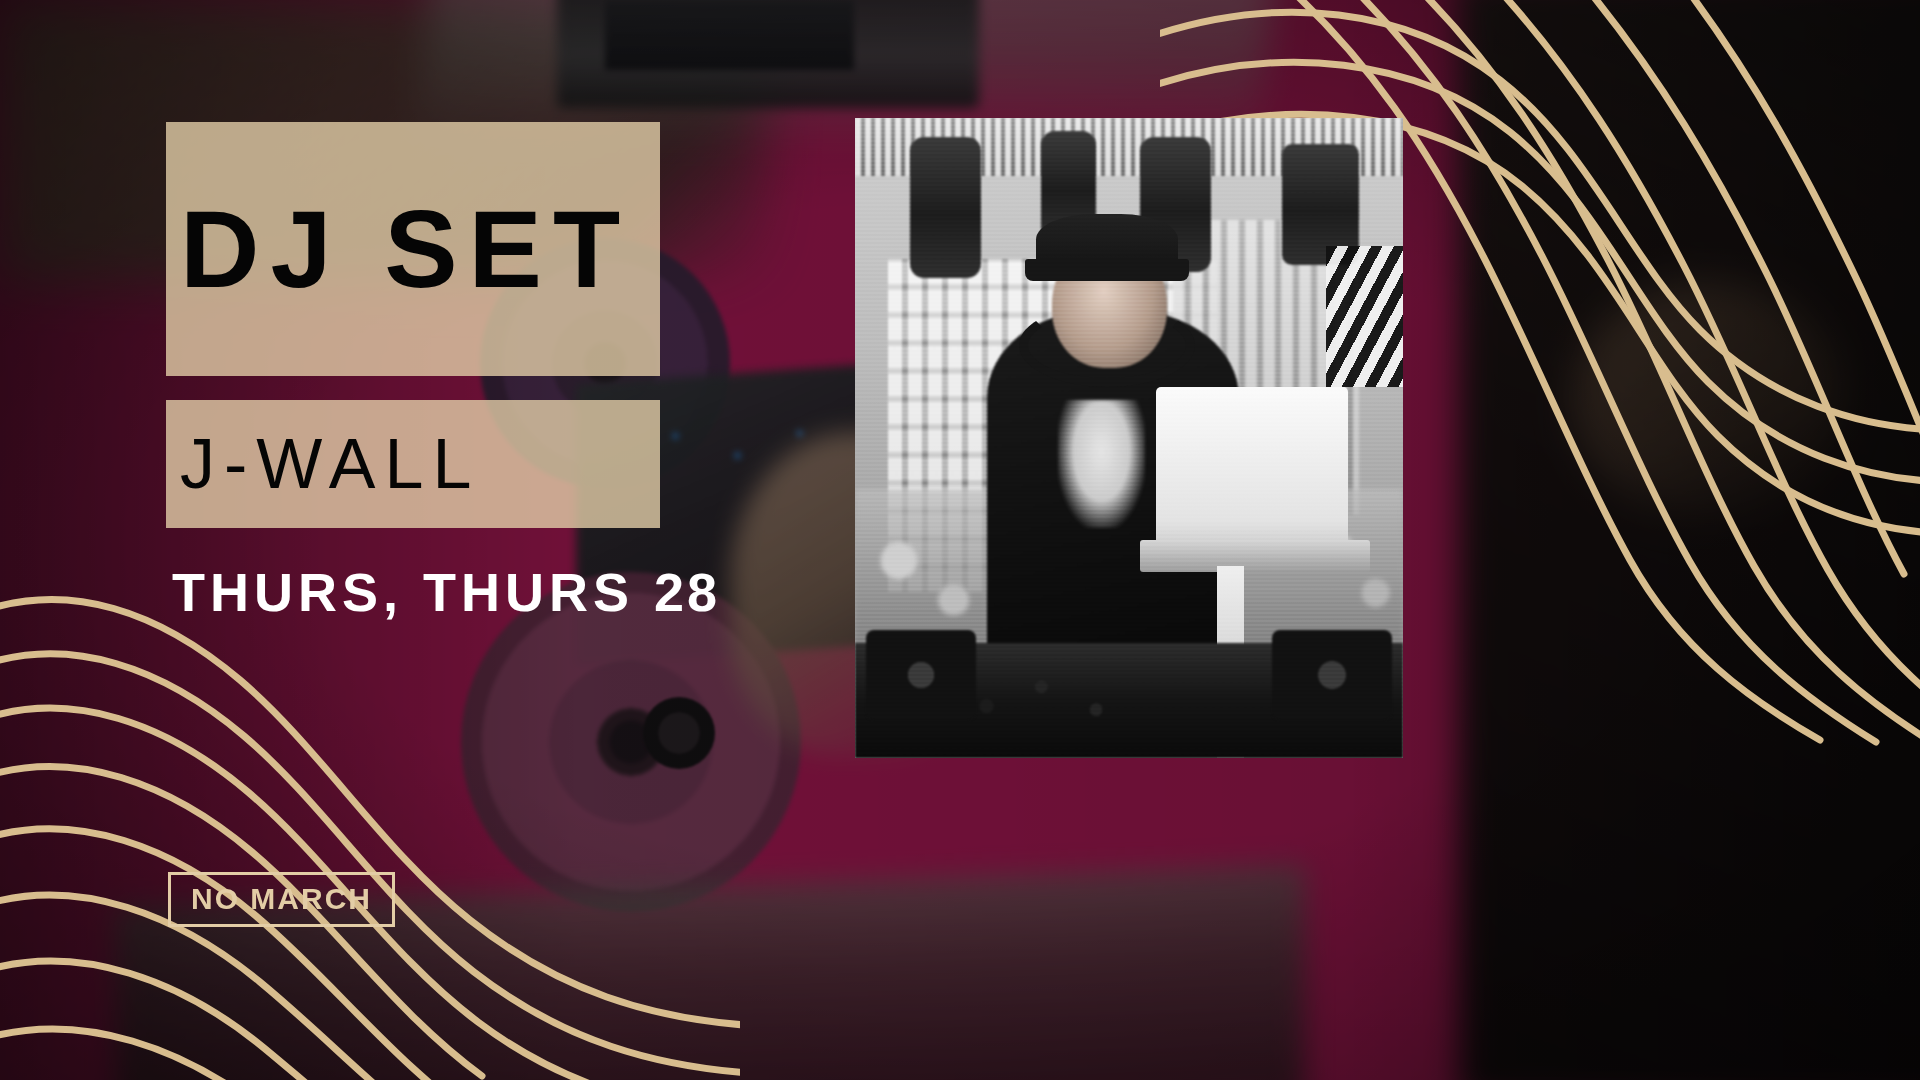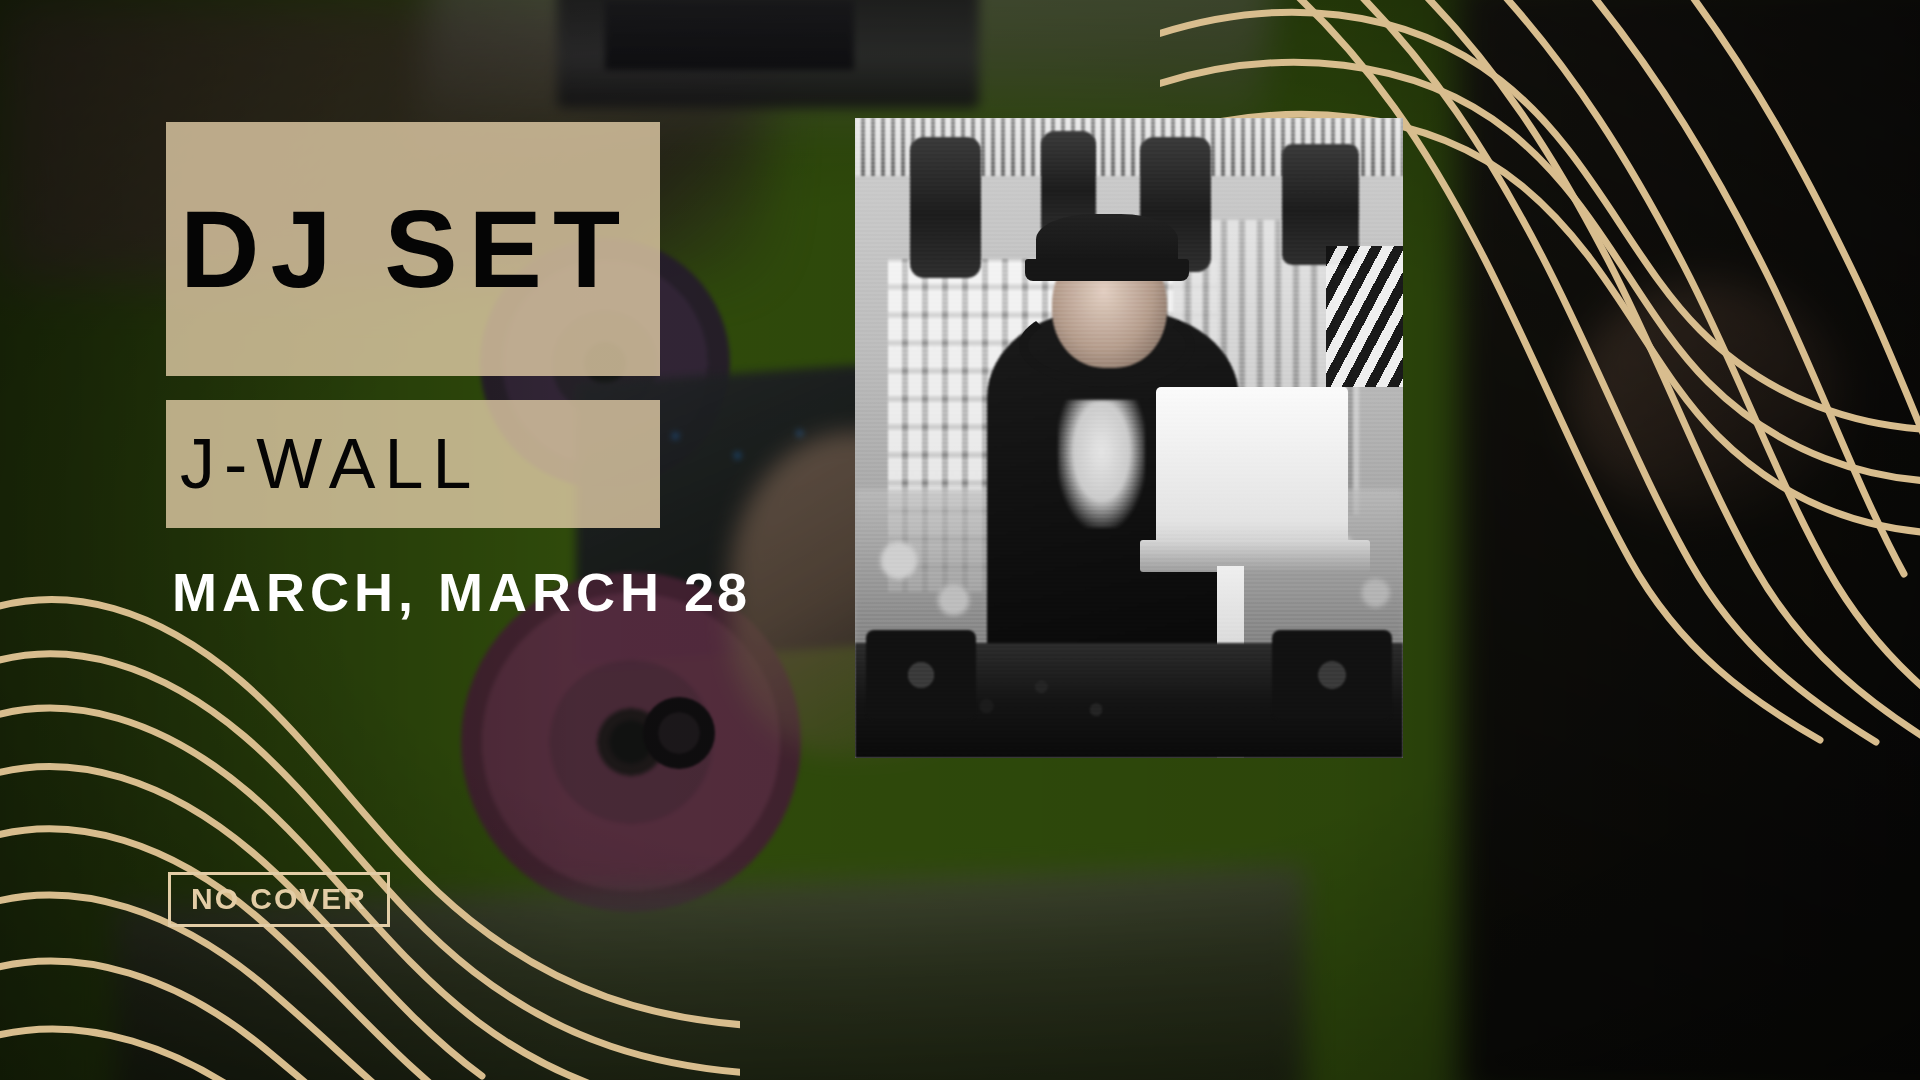--- a/index.html
+++ b/index.html
@@ -8,21 +8,21 @@
     width:1920px; height:1080px;
     background:#0d0b09;
     font-family:"Liberation Sans", sans-serif;
     overflow:hidden;
   }
 
   #flyer {
     position:relative;
     width:1920px; height:1080px;
     overflow:hidden;
-    background:#4d7c0f;
+    background:#be185d;
   }
 
   
   .bg-photo { position:absolute; inset:0; overflow:hidden; }
 
   .bg-base {
     position:absolute; inset:0;
     background:
       radial-gradient(ellipse 50% 40% at 18% 10%, #6b5a47 0%, rgba(40,33,27,0) 62%),
       radial-gradient(ellipse 40% 36% at 62% 6%, #55destroy 0%, rgba(0,0,0,0) 60%),
@@ -395,27 +395,27 @@
 
     <div class="band band-title">
       <span class="txt">DJ SET</span>
     </div>
 
     <div class="band band-sub">
       <span class="txt">J-WALL</span>
     </div>
 
     <div class="date-line">
-      <span>MARCH, MARCH</span>
+      <span>THURS, THURS</span>
       <span class="daynum">28</span>
     </div>
 
 
 
-    <div class="badge">NO COVER</div>
+    <div class="badge">NO MARCH</div>
 
   </div>
 
   <div class="photo-panel">
     <div class="pp pp-sky"></div>
     <div class="pp pp-building"></div>
     <div class="pp pp-building2"></div>
     <div class="pp pp-truss"></div>
     <div class="pp pp-light pp-light-a"></div>
     <div class="pp pp-light pp-light-b"></div>

